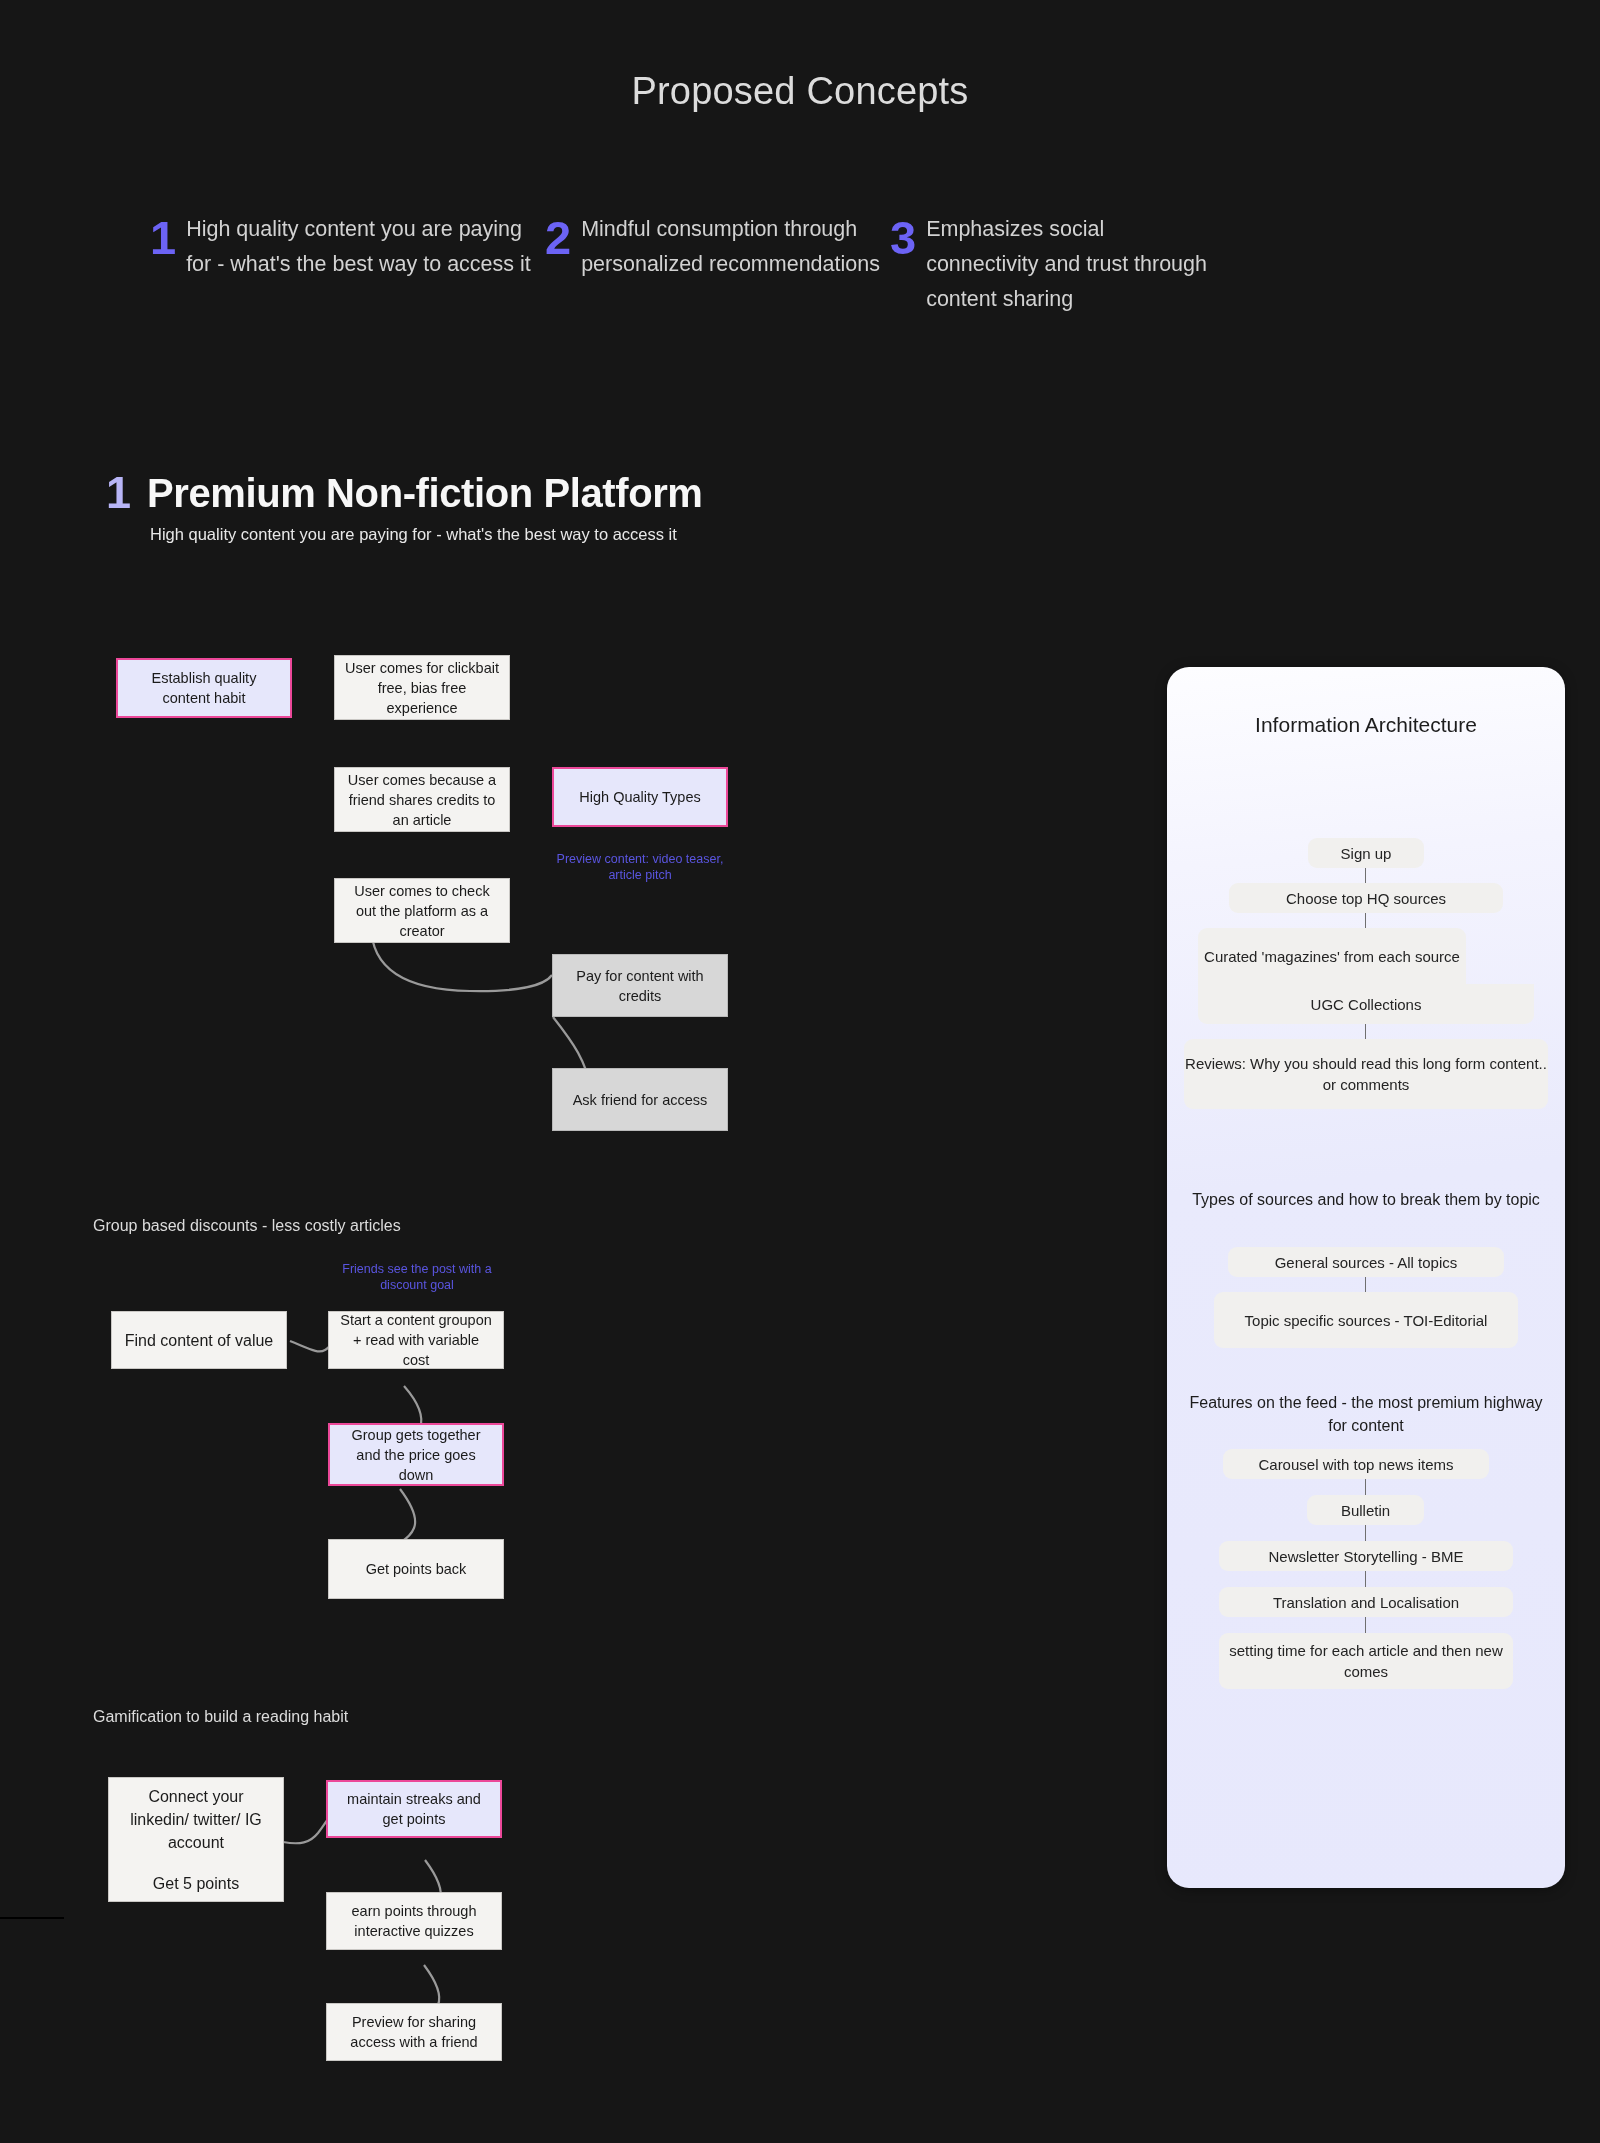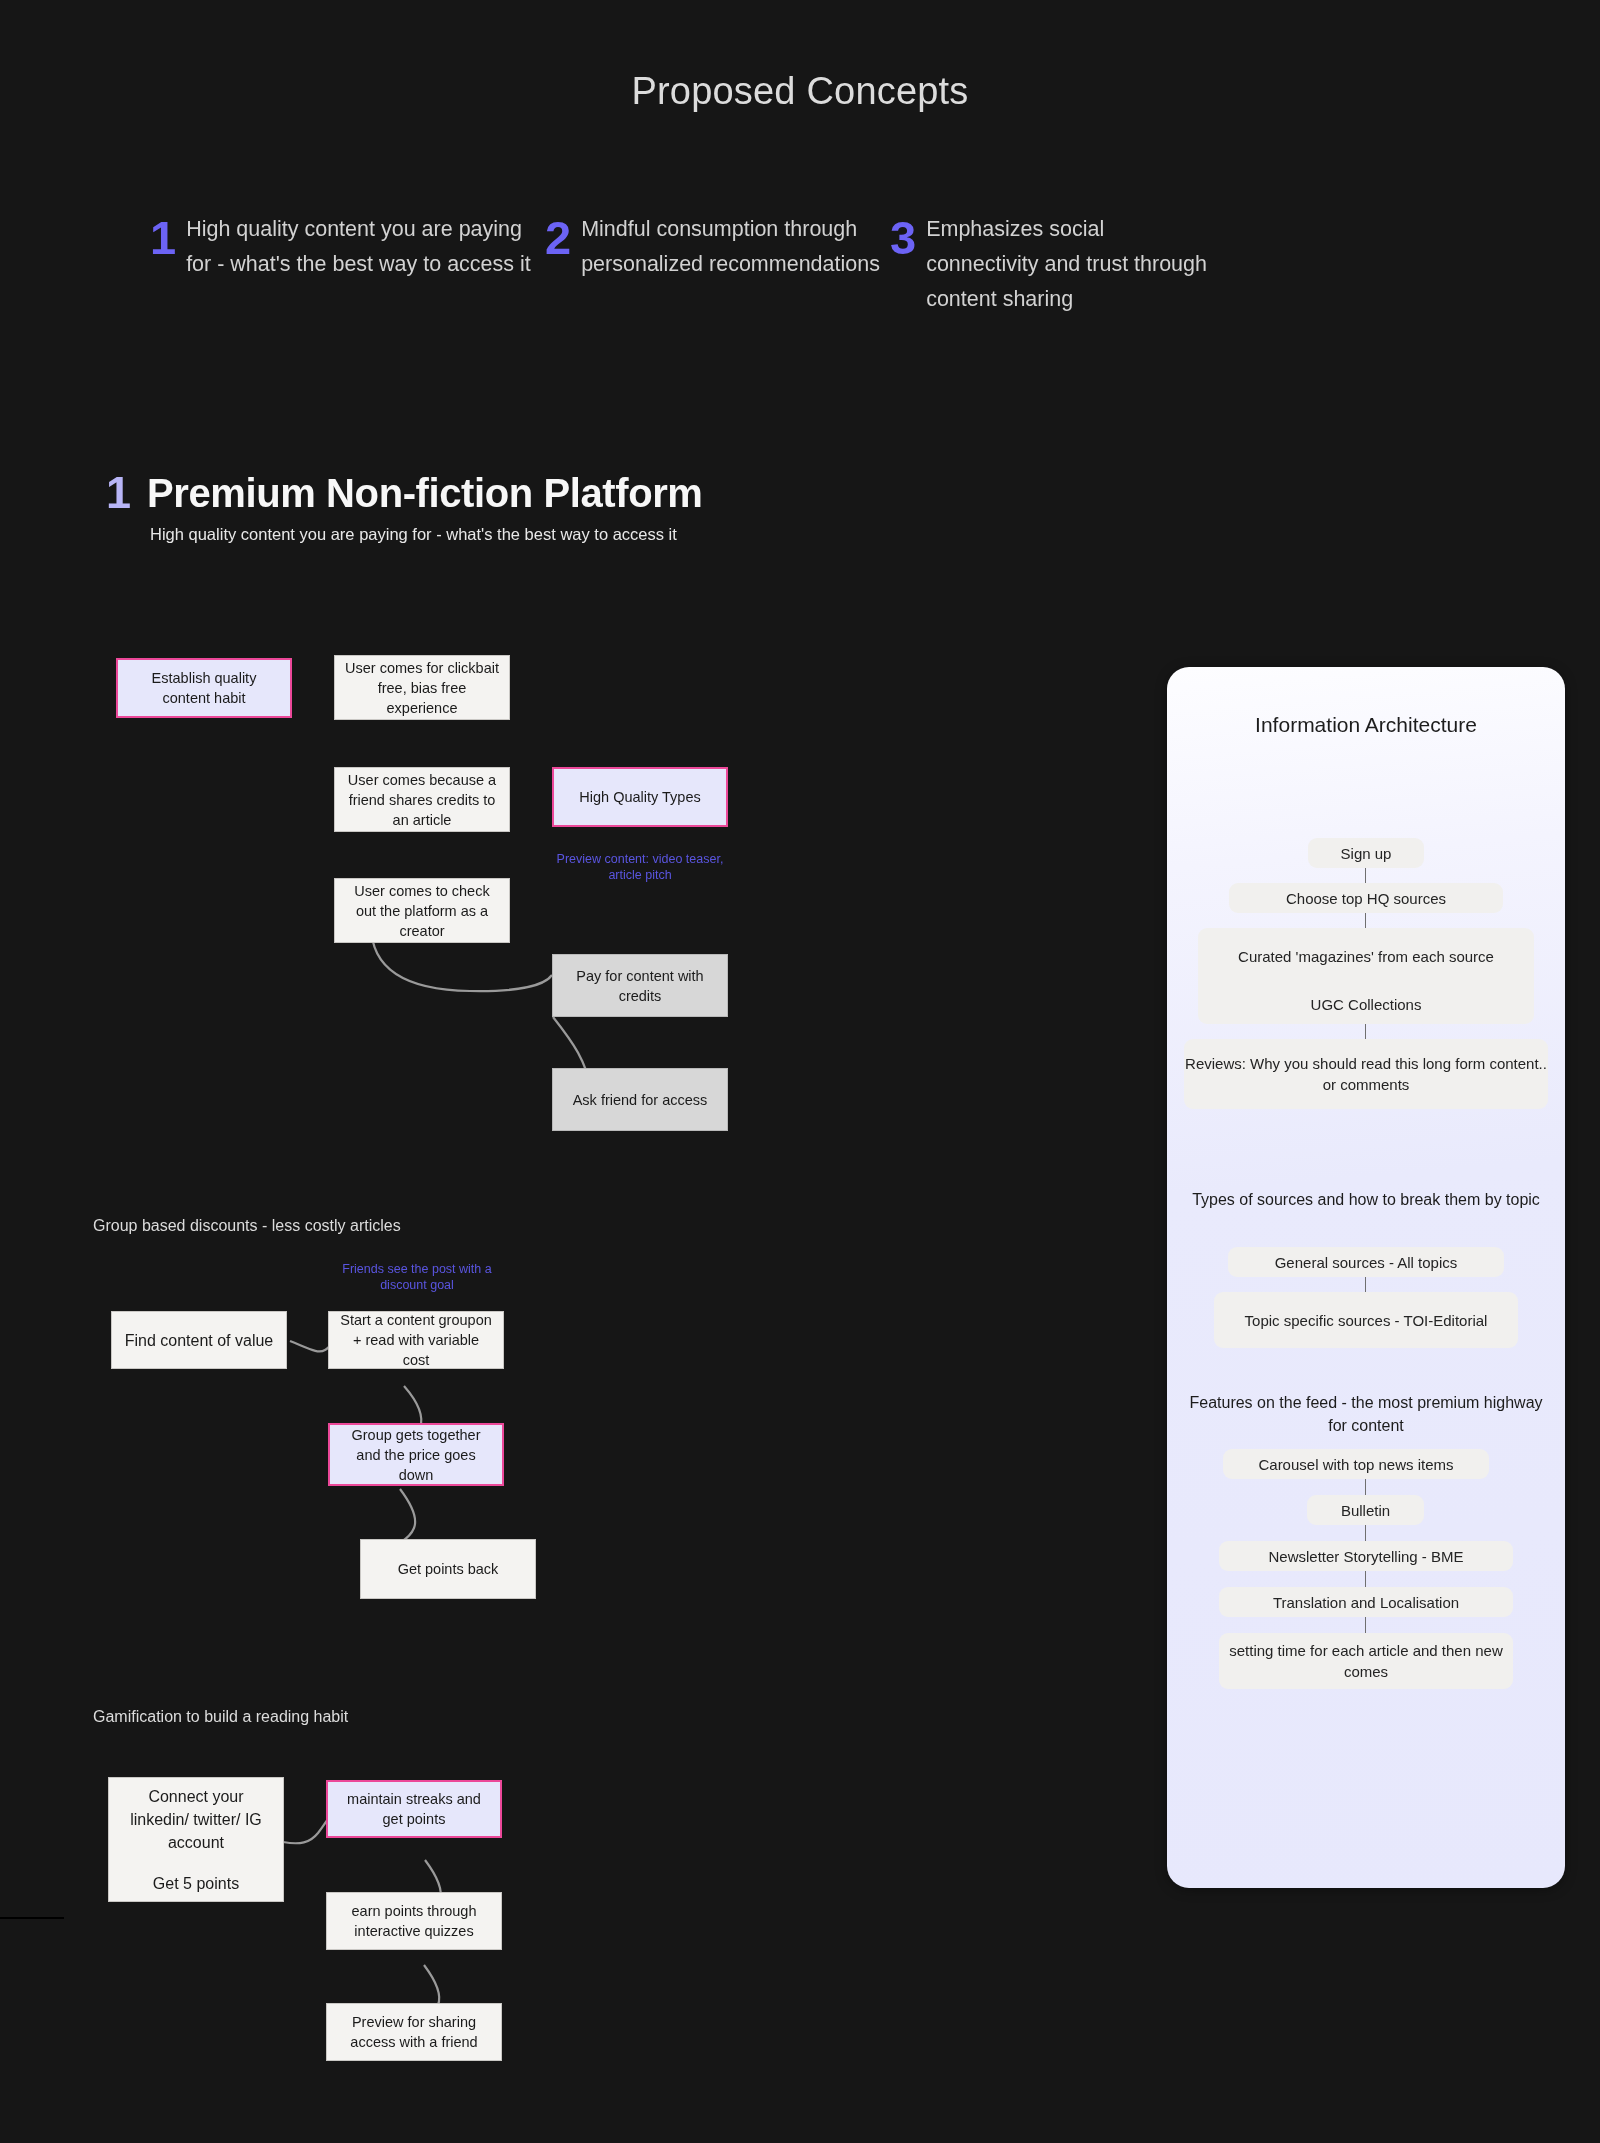--- a/index.html
+++ b/index.html
@@ -290,21 +290,21 @@
   </div>
 
   <div class="node light" style="left:328px; top:1311px; width:176px; height:58px;">
     <span>Start a content groupon + read with variable cost</span>
   </div>
 
   <div class="node lav" style="left:328px; top:1423px; width:176px; height:63px;">
     <span>Group gets together and the price goes down</span>
   </div>
 
-  <div class="node light" style="left:328px; top:1539px; width:176px; height:60px;margin-left:32px;">
+  <div class="node light" style="left:328px; top:1539px; width:176px; height:60px;">
     <span>Get points back</span>
   </div>
 
   <div class="flow-label" style="left:93px; top:1708px;">Gamification to build a reading habit</div>
 
   <svg class="connector" style="left:0;top:0;width:1600px;height:2143px">
 
     <path d="M 283 1842 C 300 1845, 310 1843, 318 1833 C 324 1825, 328 1818, 332 1815"></path>
 
     <path d="M 425 1860 C 437 1876, 443 1890, 440 1900 C 436 1911, 428 1915, 424 1918"></path>
@@ -338,21 +338,21 @@
     <div class="ia-node" style="left:141px; top:838px; width:116px; height:30px; transform:translateY(-667px);">
       <span>Sign up</span>
     </div>
     <div class="ia-link" style="left:198px; top:201px; height:15px;"></div>
 
     <div class="ia-node" style="left:62px; top:216px; width:274px; height:30px;">
       <span>Choose top HQ sources</span>
     </div>
     <div class="ia-link" style="left:198px; top:246px; height:15px;"></div>
 
-    <div class="ia-node" style="left:31px; top:261px; width:336px; height:56px; border-radius:9px 9px 0 0;">
+    <div class="ia-node" style="left:31px; top:261px; width:268px; height:56px; border-radius:9px 9px 0 0;">
       <span>Curated 'magazines' from each source</span>
     </div>
     <div class="ia-node" style="left:31px; top:317px; width:336px; height:40px; border-radius:0 0 9px 9px;">
       <span>UGC Collections</span>
     </div>
     <div class="ia-link" style="left:198px; top:357px; height:15px;"></div>
 
     <div class="ia-node" style="left:17px; top:372px; width:364px; height:70px;">
       <span>Reviews: Why you should read this long form content.. or comments</span>
     </div>

